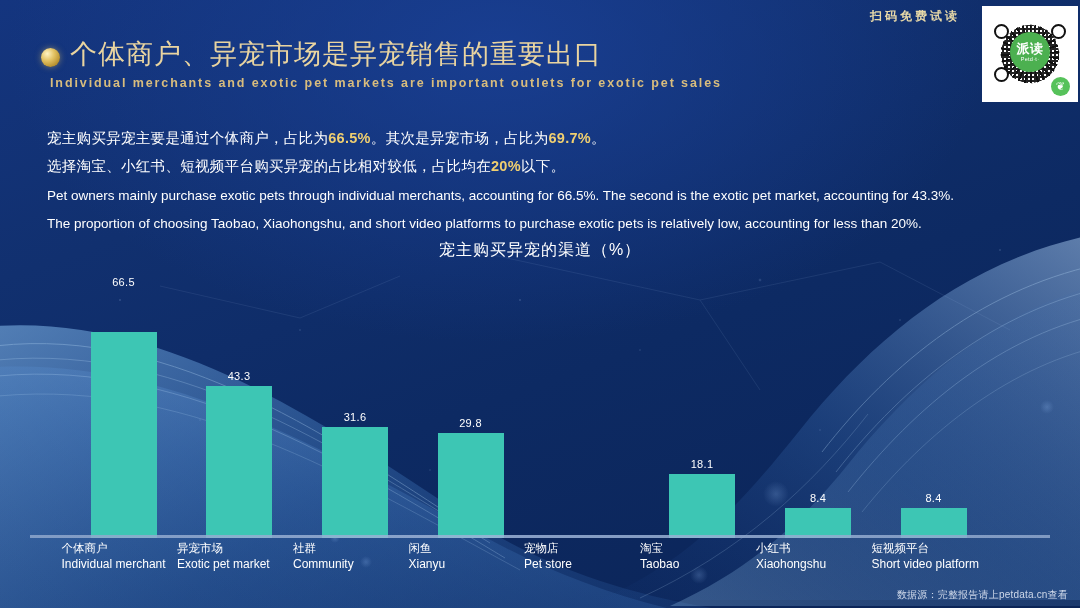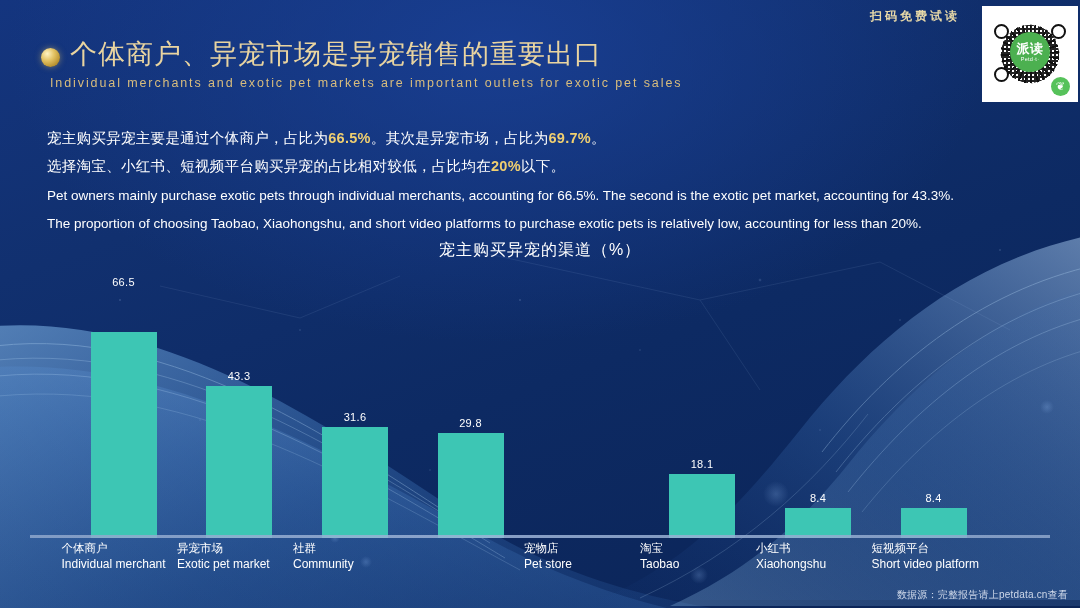--- a/index.html
+++ b/index.html
@@ -77,21 +77,21 @@
     background:#56c25a;color:#fff;font-size:11px;display:flex;align-items:center;justify-content:center;}
   .qr-eye{position:absolute;width:11px;height:11px;border-radius:50%;border:2.5px solid #111;}
   
   .bullet{position:absolute;left:41px;top:48px;width:19px;height:19px;border-radius:50%;
     background:radial-gradient(circle at 33% 30%,#fff3c4 0%,#e3c263 38%,#b8912f 74%,#8a6a1e 100%);
     box-shadow:0 0 6px rgba(226,196,102,.5);}
   .title{position:absolute;left:70px;top:38px;width:830px;
     color:#e9d4a0;font-size:27px;letter-spacing:1px;line-height:1.15;
     font-family:"DejaVu Serif","Liberation Serif",serif;}
   .subtitle{position:absolute;left:50px;top:74px;width:790px;
-    color:#d9bd7d;font-size:12.5px;letter-spacing:1.9px;line-height:1.5;font-weight:400;}
+    color:#d9bd7d;font-size:12.5px;letter-spacing:1.9px;line-height:1.5;font-weight:700;}
   
   .copy{position:absolute;left:47px;top:124px;width:980px;color:#ffffff;}
   .copy .zh{font-size:14.5px;line-height:1.95;letter-spacing:.3px;}
   .copy .en{font-size:13.5px;line-height:2.0;letter-spacing:0;margin-top:1px;}
   .hl{color:#f0cf70;font-weight:700;}
   
   .chart-title{position:absolute;left:0;top:240px;width:1080px;text-align:center;
     color:#ffffff;font-size:16px;letter-spacing:1px;font-weight:500;}
   .plot{position:absolute;left:0;top:276px;width:1080px;height:262px;}
   .bar-col{position:absolute;bottom:0;display:flex;flex-direction:column;
@@ -233,20 +233,24 @@
         <div class="en">Individual merchant</div>
       </div>
       <div class="xlab" style="left: 177px; width: 124px;">
         <div class="zh">异宠市场</div>
         <div class="en">Exotic pet market</div>
       </div>
       <div class="xlab" style="left: 293px; width: 124px;">
         <div class="zh">社群</div>
         <div class="en">Community</div>
       </div>
+      <div class="xlab" style="left: 408.5px; width: 124px;">
+        <div class="zh">闲鱼</div>
+        <div class="en">Xianyu</div>
+      </div>
       <div class="xlab" style="left: 524px; width: 124px;">
         <div class="zh">宠物店</div>
         <div class="en">Pet store</div>
       </div>
       <div class="xlab" style="left: 640px; width: 124px;">
         <div class="zh">淘宝</div>
         <div class="en">Taobao</div>
       </div>
       <div class="xlab" style="left: 756px; width: 124px;">
         <div class="zh">小红书</div>

